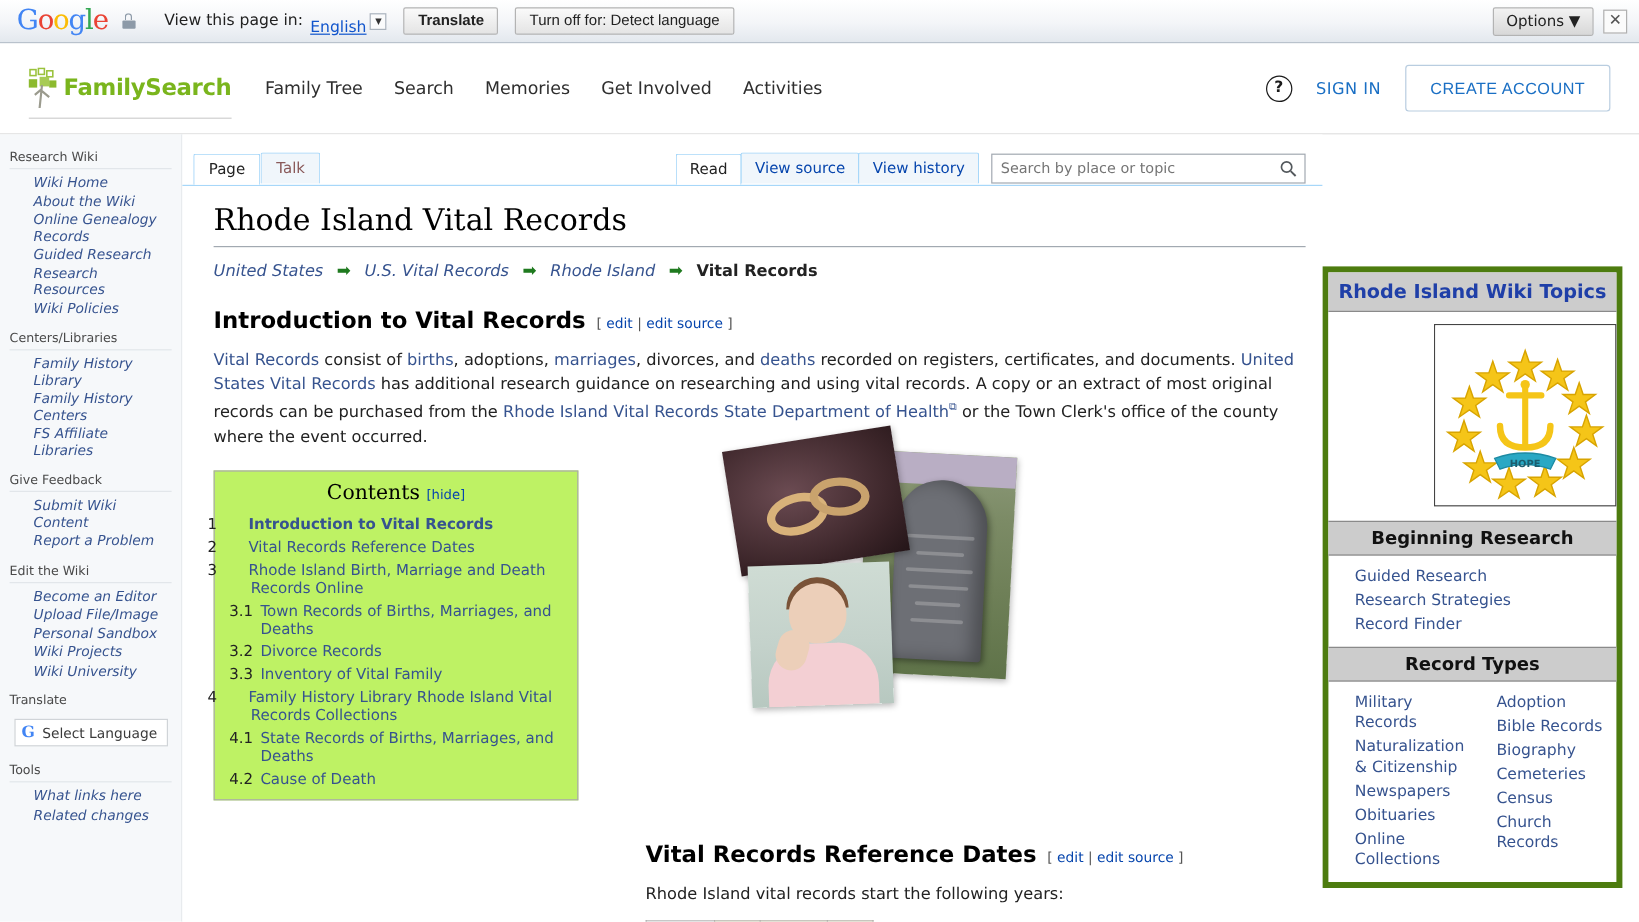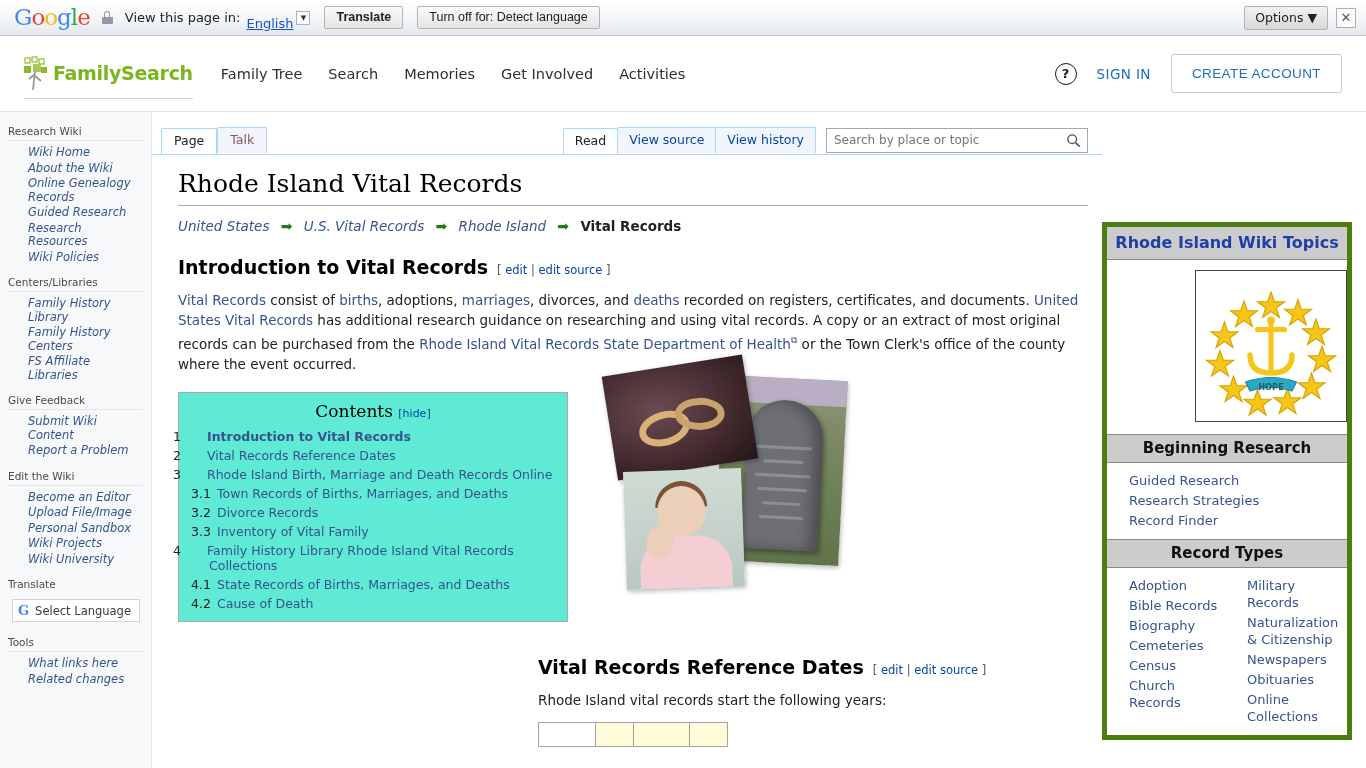--- a/index.html
+++ b/index.html
@@ -22,21 +22,21 @@
     border-bottom: 1px solid #b9c2cc;
     display: flex;
     align-items: center;
     padding: 0 8px 0 14px;
   }
   .g-logo { font-family: "DejaVu Serif","Liberation Serif", serif; font-size: 23px; letter-spacing: -1px; line-height: 1; user-select:none;}
   .g-logo .b { color:#4285F4; } .g-logo .r{color:#EA4335;} .g-logo .y{color:#FBBC05;} .g-logo .g{color:#34A853;}
   .lock-icon { margin-left: 12px; width: 11px; height: 13px; position: relative; display:inline-block;}
   .lock-icon .shackle { position:absolute; top:0; left:2.5px; width:6px; height:6px; border:1.6px solid #8d9aa8; border-bottom:none; border-radius:3px 3px 0 0;}
   .lock-icon .body { position:absolute; bottom:0; left:0; width:11px; height:7px; background:#8d9aa8; border-radius:1px;}
-  .gt-label { margin-left: 12px; color:#222; font-size:13px;}
+  .gt-label { margin-left: 24px; color:#222; font-size:13px;}
   .gt-langsel { margin-left:6px; display:inline-flex; align-items:center;}
   .gt-langsel a { color:#1155cc; text-decoration: underline; font-size:13px;margin-top:12px;}
   .gt-caret {
     margin-left:3px; width:14px; height:14px; border:1px solid #aab3bd; background:#fafbfc;
     display:inline-flex; align-items:center; justify-content:center; font-size:7px; color:#333;
   }
   .gt-btn {
     margin-left: 14px;
     padding: 3px 11px 4px;
     font-size: 12.5px;
@@ -138,21 +138,21 @@
     font-weight:bold; font-size:19px; color:#000; margin: 22px 0 0 0; display:flex; align-items:baseline; gap:9px;
   }
   .edit-links { font-size:11.5px; color:#555; font-weight:normal; white-space:nowrap; }
   .edit-links a { color:#0645ad; text-decoration:none; }
   .body-p { font-size:13.5px; line-height:20px; color:#222; margin: 12px 0 0 0; max-width:915px; }
   .body-p a { color:#36538f; text-decoration:none; }
   .ext-mark { font-size:9px; color:#36538f; vertical-align:super; }
 
   
   #toc {
-    width: 390px; border:1px solid #aaa; background:#5eead4; padding: 8px 12px 10px 12px;
+    width: 304px; border:1px solid #aaa; background:#bef264; padding: 8px 12px 10px 12px;
     margin-top: 18px; font-size:12.5px; display:inline-block; vertical-align:top;
   }
   #toc .toc-title { text-align:center; font-family:"DejaVu Serif","Liberation Serif",serif; font-size:17px; color:#000; padding-bottom:4px; }
   #toc .toc-title .hide { font-family:"DejaVu Sans","Liberation Sans",sans-serif; font-size:11px; color:#0645ad; }
   #toc ul { list-style:none; margin:0; padding:0; }
   #toc li { margin: 4px 0 0 0; line-height:15px; }
   #toc a { color:#36538f; text-decoration:none; }
   #toc .lvl1 > .num { display:inline-block; width:16px; }
   #toc .lvl2 { padding-left: 26px; text-indent:-26px; padding-right:4px;}
   #toc .lvl2 .num { display:inline-block; width:26px; text-indent:0; }
@@ -486,30 +486,30 @@
     <div class="t-sub">Beginning Research</div>
     <ul class="t-list">
       <li><a href="#">Guided Research</a></li>
       <li><a href="#">Research Strategies</a></li>
       <li><a href="#">Record Finder</a></li>
     </ul>
 
     <div class="t-sub">Record Types</div>
     <div class="t-cols">
       <ul class="t-list">
+        <li><a href="#">Military Records</a></li>
+        <li><a href="#">Naturalization &amp; Citizenship</a></li>
+        <li><a href="#">Newspapers</a></li>
+        <li><a href="#">Obituaries</a></li>
+        <li><a href="#">Online Collections</a></li>
+      </ul>
+      <ul class="t-list">
         <li><a href="#">Adoption</a></li>
         <li><a href="#">Bible Records</a></li>
         <li><a href="#">Biography</a></li>
         <li><a href="#">Cemeteries</a></li>
         <li><a href="#">Census</a></li>
         <li><a href="#">Church Records</a></li>
       </ul>
-      <ul class="t-list">
-        <li><a href="#">Military Records</a></li>
-        <li><a href="#">Naturalization &amp; Citizenship</a></li>
-        <li><a href="#">Newspapers</a></li>
-        <li><a href="#">Obituaries</a></li>
-        <li><a href="#">Online Collections</a></li>
-      </ul>
     </div>
   </aside>
 
 </div>
 
 </body></html>

